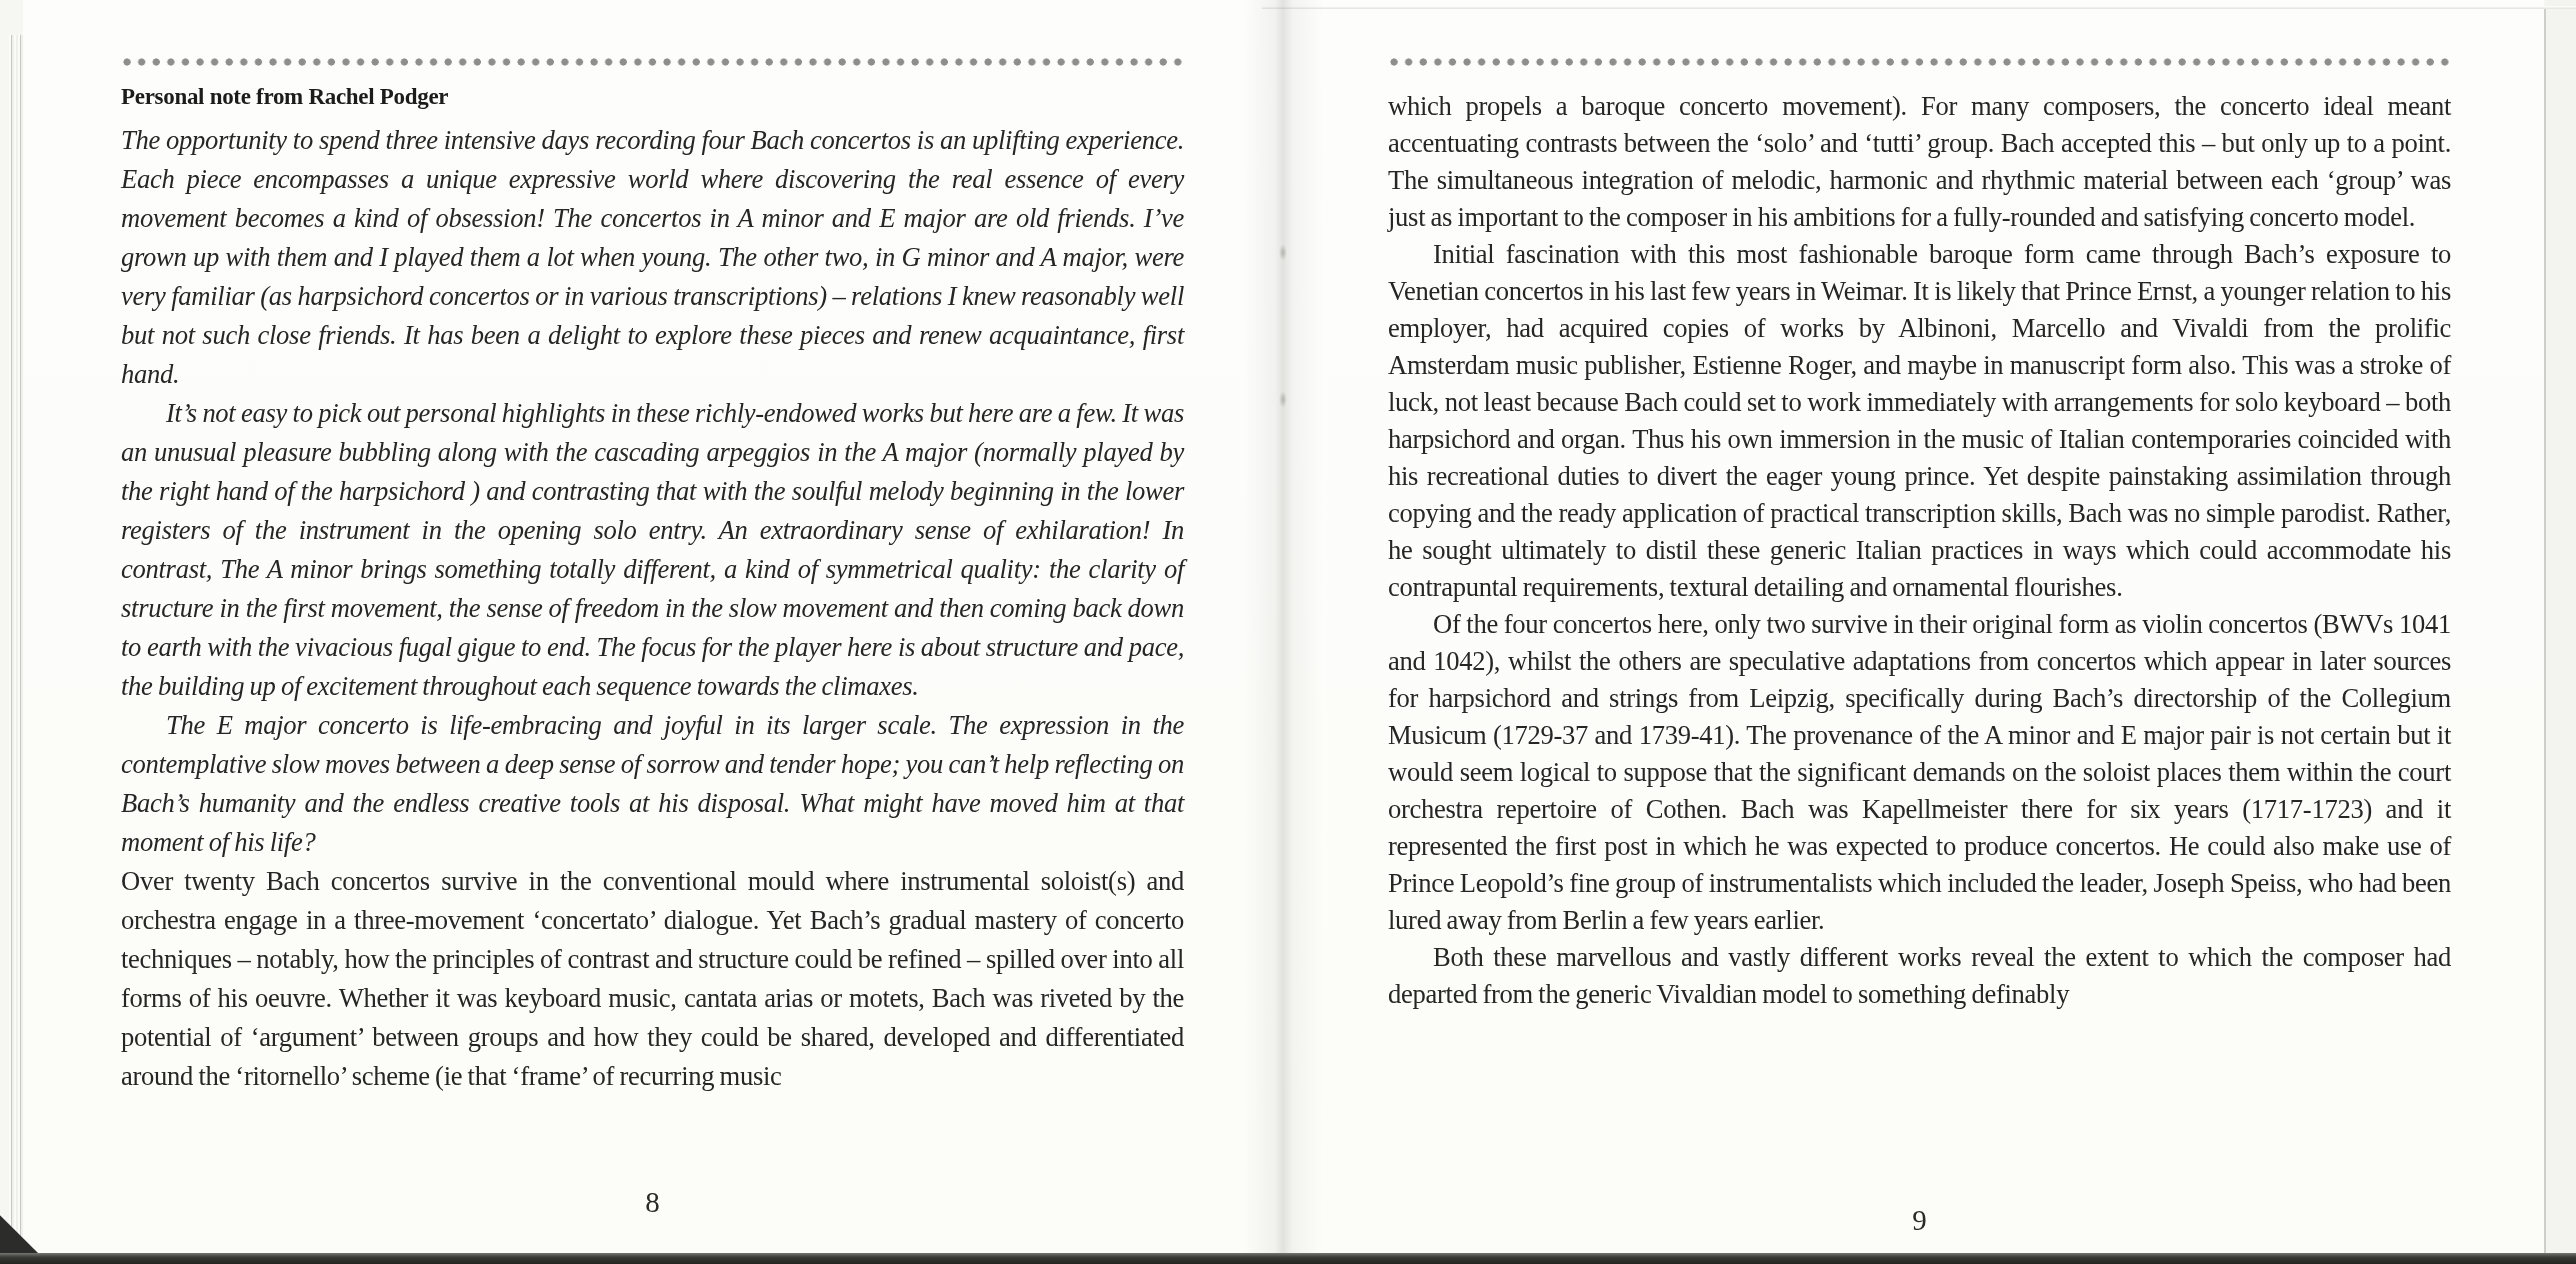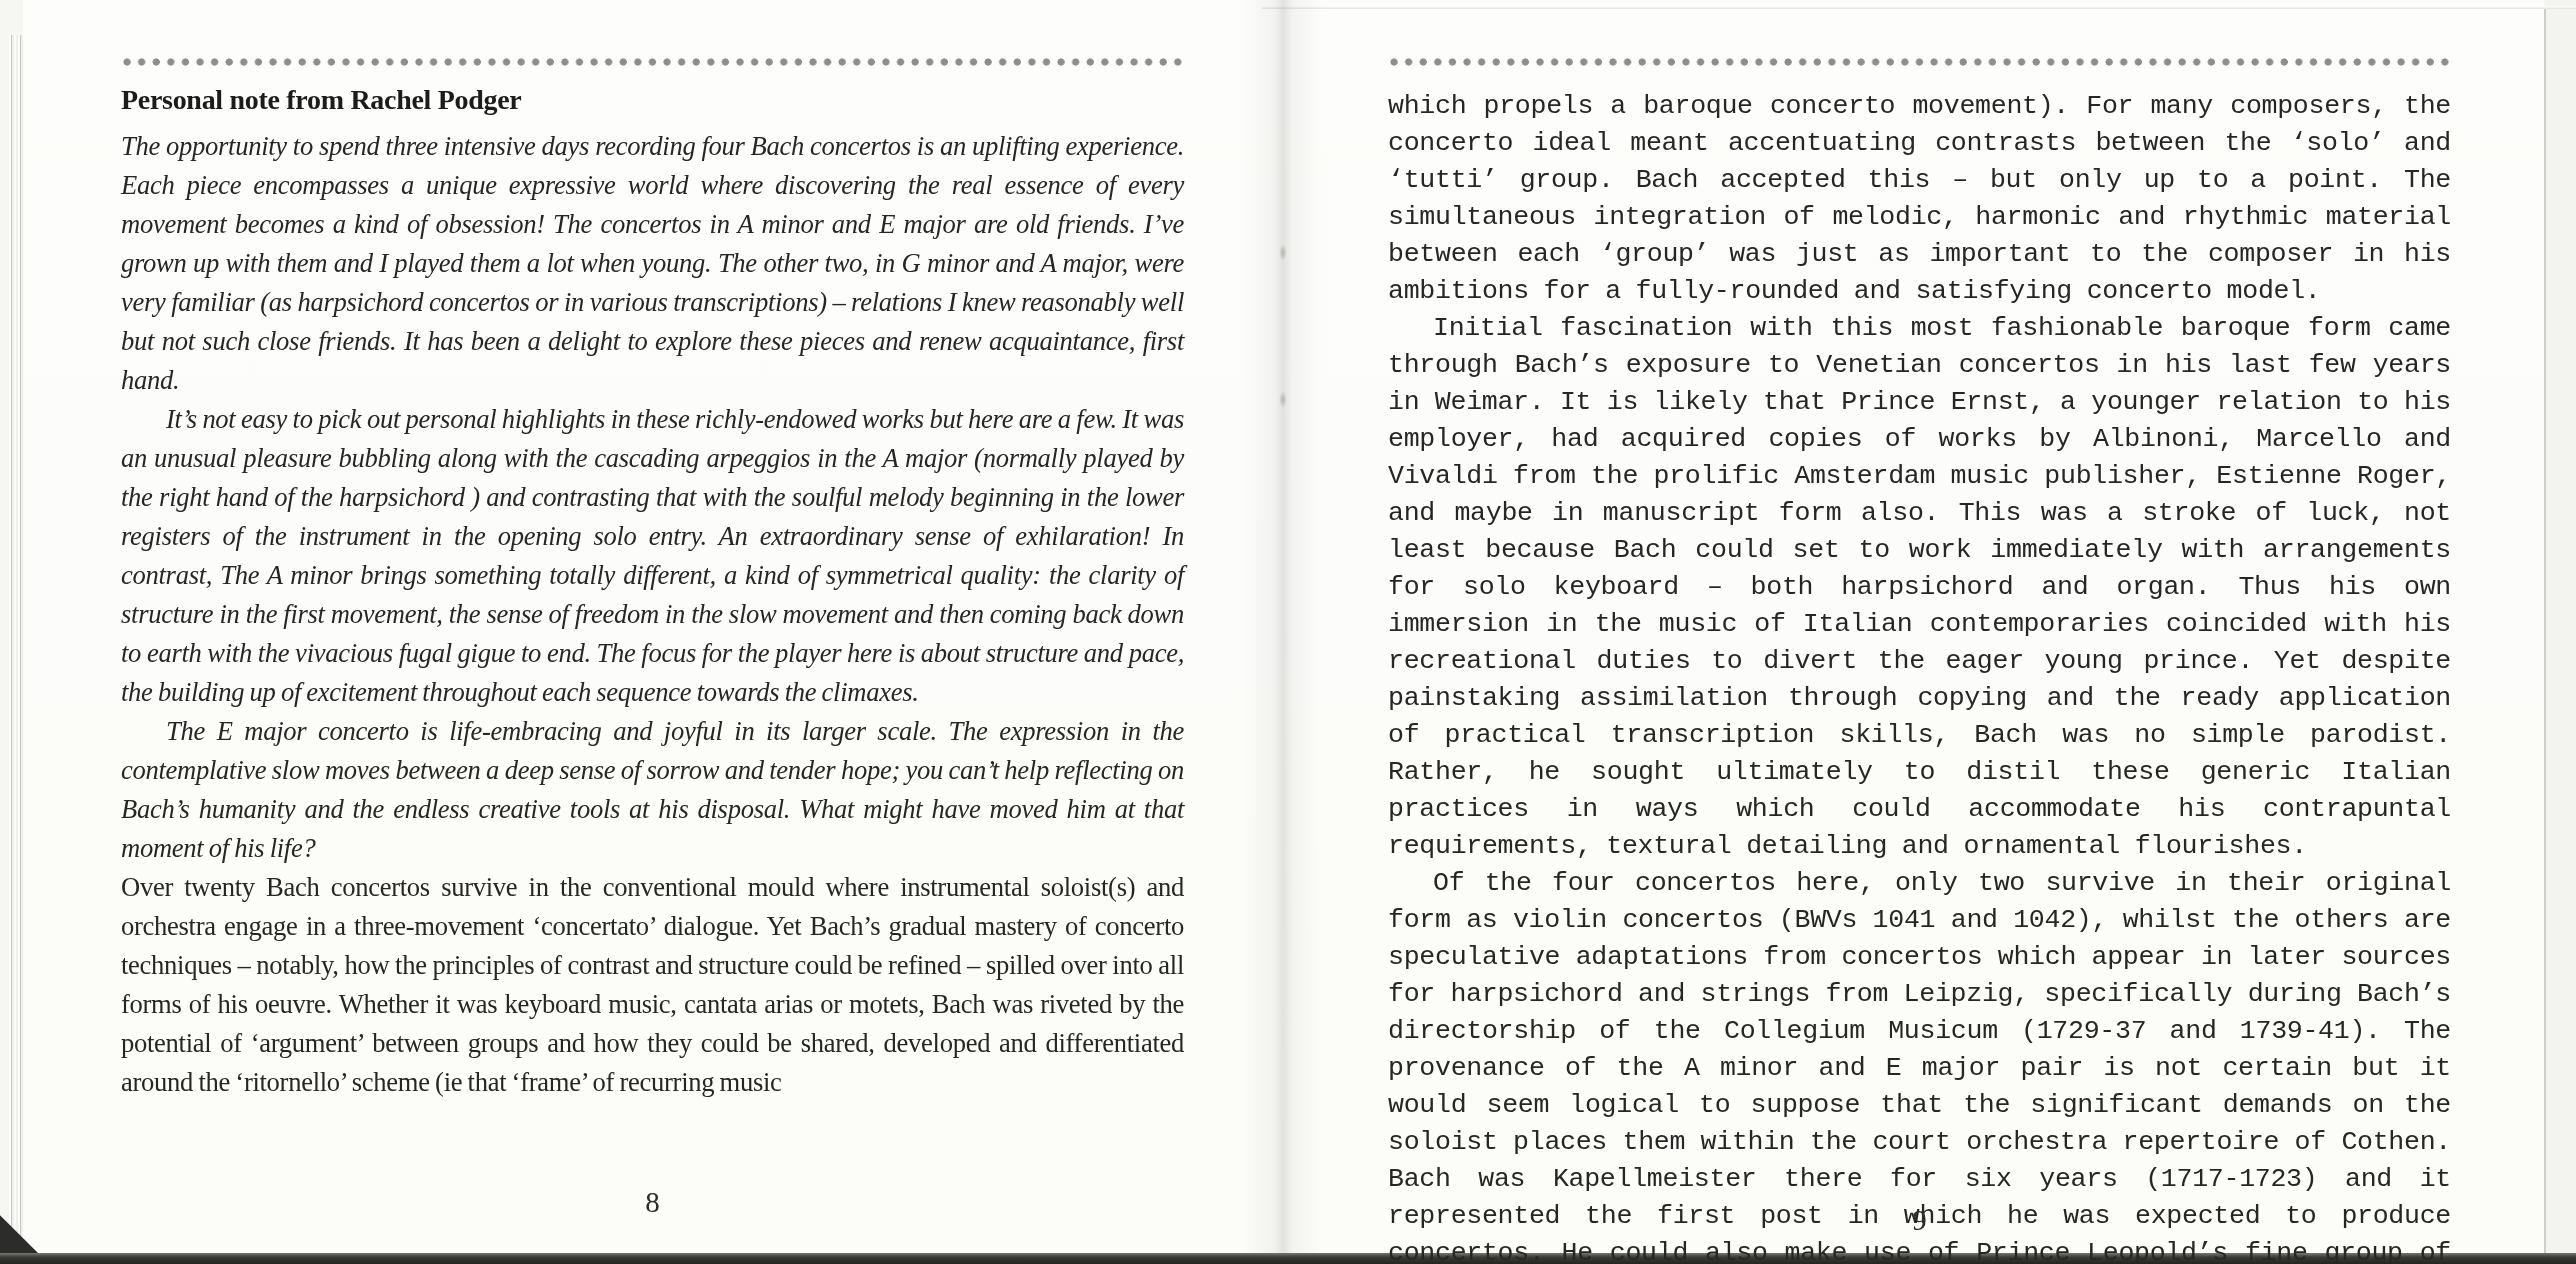--- a/index.html
+++ b/index.html
@@ -116,41 +116,41 @@
   .dotted-rule {
     height: 12px;
     margin-bottom: 16px;
     background-image: radial-gradient(circle at 6px 6px, #8e8e8c 3.3px, rgba(0,0,0,0) 3.9px);
     background-size: 14.6px 12px;
     background-repeat: repeat-x;
   }
   .col-right .dotted-rule { margin-bottom: 20px; }
 
   .section-heading {
-    font-size: 28px;
+    font-size: 23px;
     font-weight: bold;
     color: #1c1c1a;
     margin: 0 0 10.6px 0;
     line-height: 1.15;
     letter-spacing: -0.3px;
   }
   .section-heading.second {
     margin-top: 32px;
   }
 
   .body-par {
     font-size: 26.6px;
     color: #262624;
     text-align: justify;
     margin: 0;
     letter-spacing: -0.3px;
     word-spacing: -1px;
   }
   .col-left .body-par  { line-height: 39px; }
-  .col-right .body-par { line-height: 37px; font-family: Liberation Mono, monospace; }
+  .col-right .body-par { line-height: 37px; }
   .body-par.italic { font-style: italic; }
   .body-par.indent { text-indent: 45px; }
 
   .page-number {
     position: absolute;
     width: 1063px;
     text-align: center;
     font-size: 29px;
     color: #2a2a28;
   }

